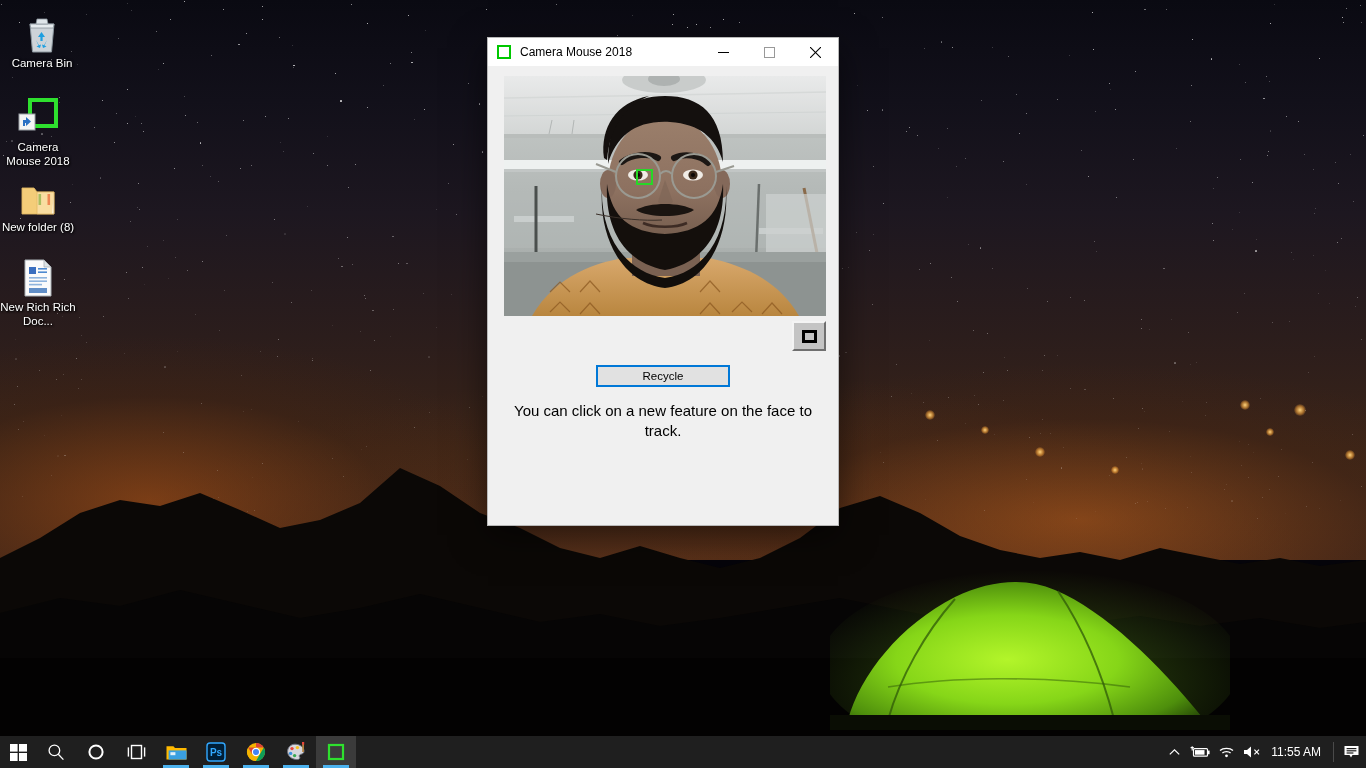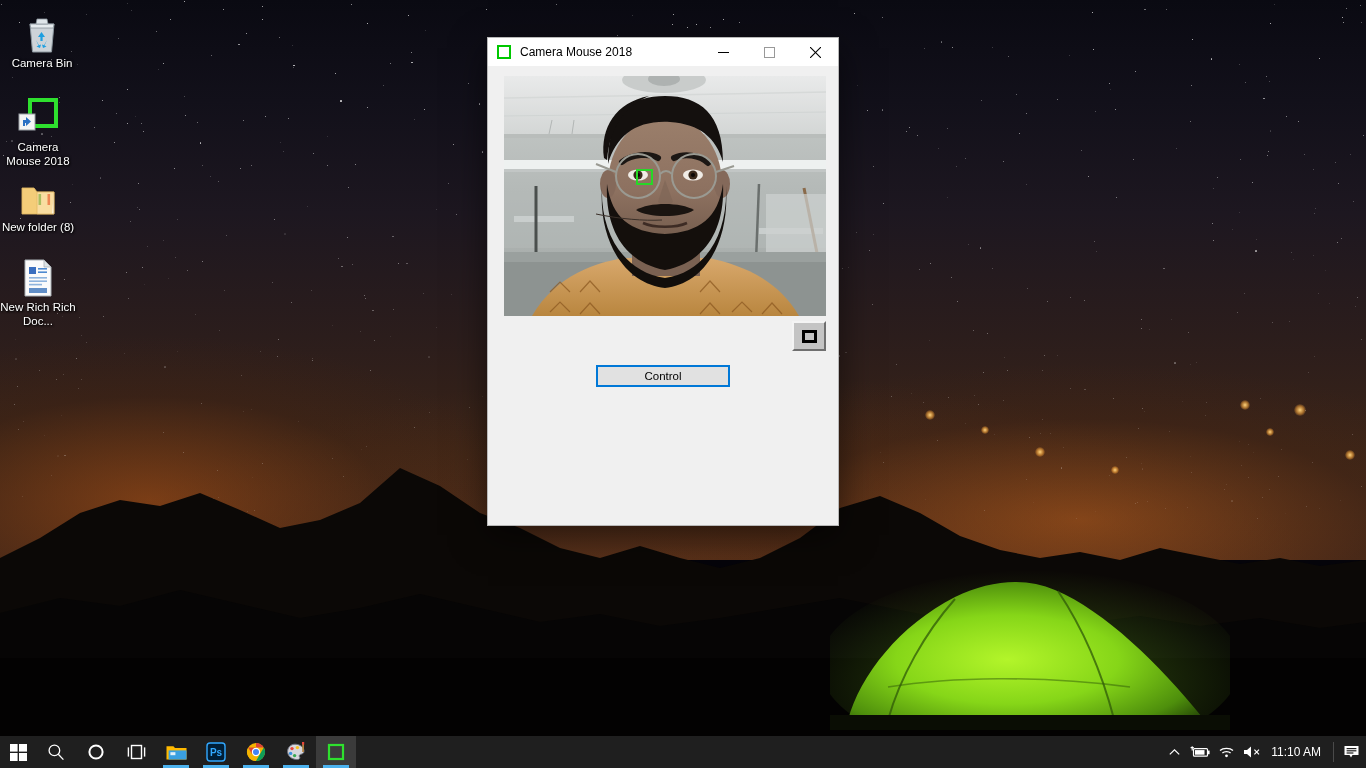--- a/index.html
+++ b/index.html
@@ -895,23 +895,24 @@
   </div>
 
   <div class="toolrow">
     <div class="stopbtn">
       <div class="sq"></div>
     </div>
   </div>
 
 
   <div class="settings-wrap">
-    <button class="settings-btn">Control</button>
-  </div>
-
+    <button class="settings-btn">Recycle</button>
+  </div>
+
+  <div class="hint">You can click on a new feature on the face to track.</div>
 </div>
 
 <div id="taskbar">
   <div class="tbitem start">
     <svg width="17" height="17" viewBox="0 0 17 17">
       <rect x="0" y="0" width="7.6" height="7.6" fill="#fff"></rect>
       <rect x="9" y="0" width="8" height="7.6" fill="#fff"></rect>
       <rect x="0" y="9" width="7.6" height="8" fill="#fff"></rect>
       <rect x="9" y="9" width="8" height="8" fill="#fff"></rect>
     </svg>
@@ -1005,21 +1006,21 @@
         <path d="M4.4,8 C6.4,6.2 10.6,6.2 12.6,8" fill="none" stroke="#fff" stroke-width="1.3"></path>
         <circle cx="8.5" cy="10.8" r="1.4" fill="#fff"></circle>
       </svg>
     </div>
     <div class="tray-ico">
       <svg width="20" height="14" viewBox="0 0 20 14">
         <path d="M2,5 L5,5 L9,1.6 L9,12.4 L5,9 L2,9 Z" fill="#fff"></path>
         <path d="M12.4,4.6 L17,9.4 M17,4.6 L12.4,9.4" stroke="#fff" stroke-width="1.2"></path>
       </svg>
     </div>
-    <div class="clock">11:10 AM</div>
+    <div class="clock">11:55 AM</div>
     <div class="tray-sep"></div>
     <div class="notif">
       <svg width="17" height="17" viewBox="0 0 17 17">
         <path d="M1.5,2 H15.5 V11 H9.5 L8,13.4 L6.5,11 H1.5 Z" fill="#fff"></path>
         <g stroke="#1f1f1f" stroke-width="1.2">
           <line x1="3.6" y1="4.6" x2="13.4" y2="4.6"></line>
           <line x1="3.6" y1="6.8" x2="13.4" y2="6.8"></line>
           <line x1="3.6" y1="9" x2="10.4" y2="9"></line>
         </g>
       </svg>

